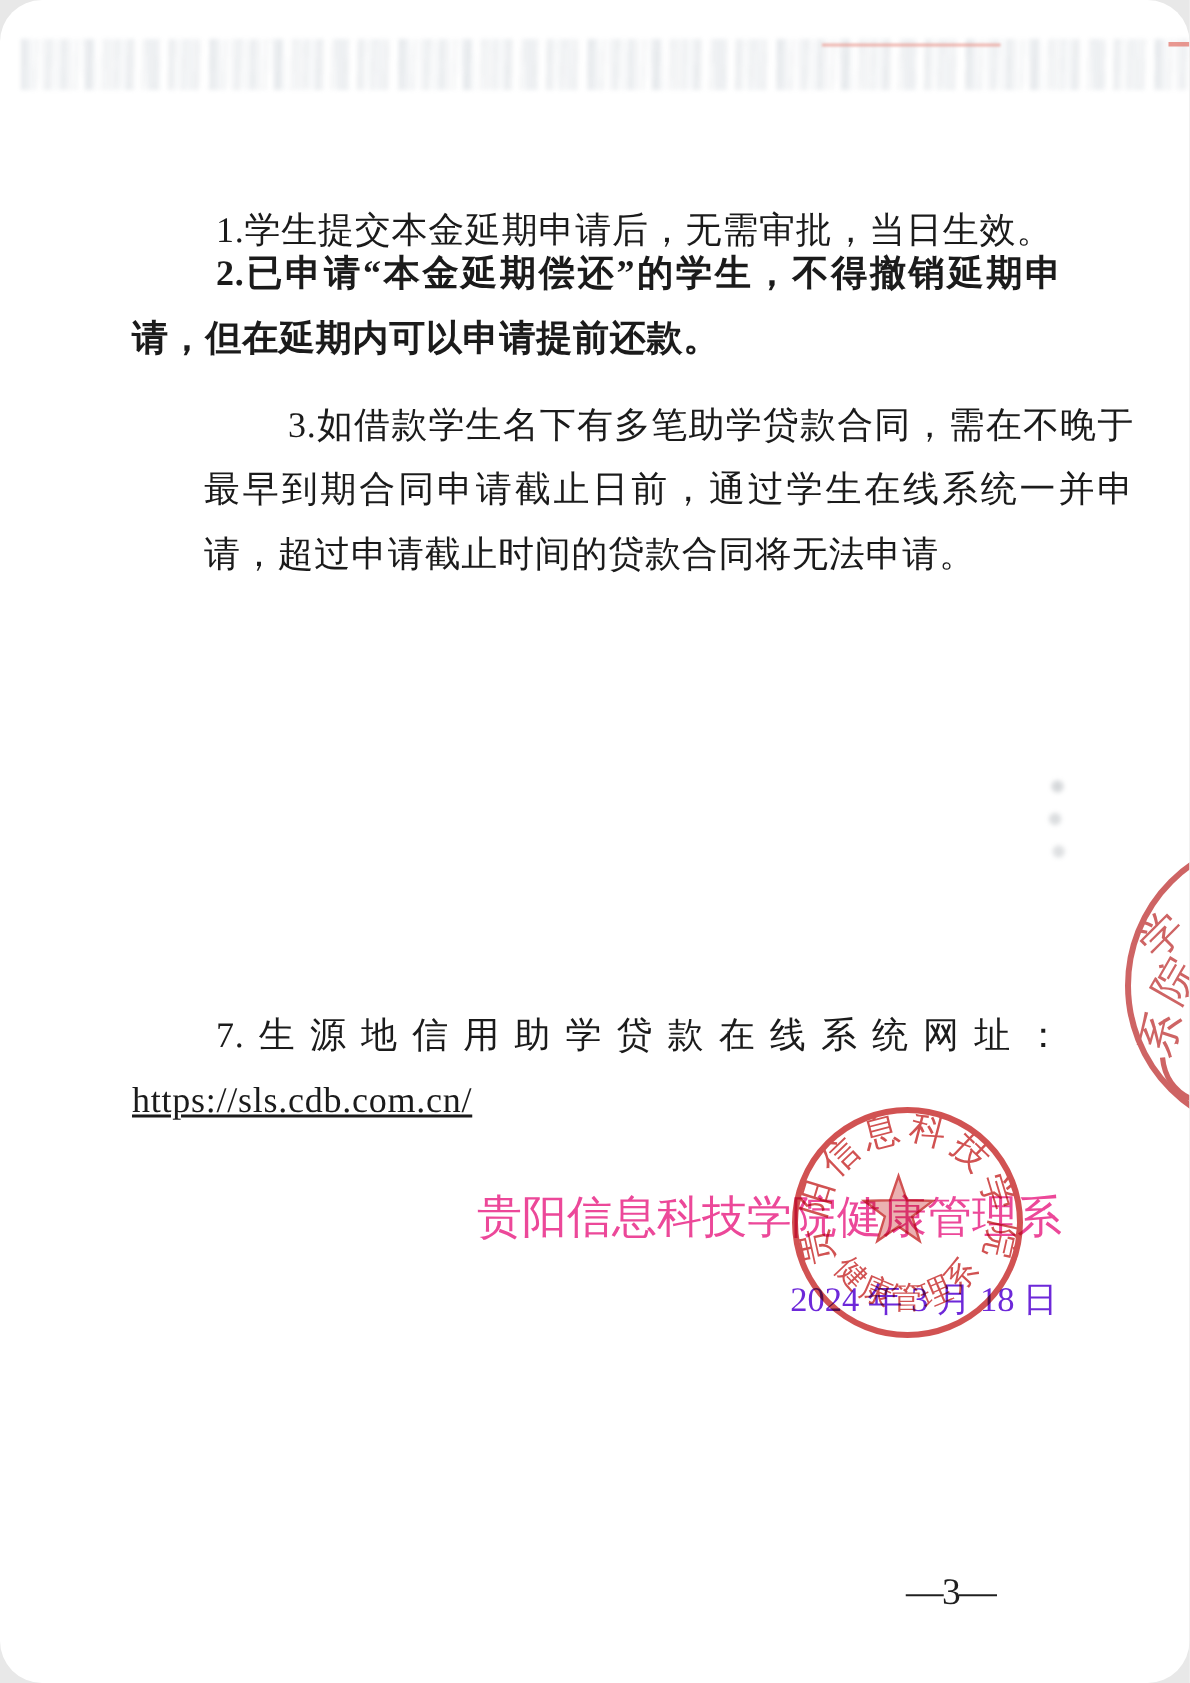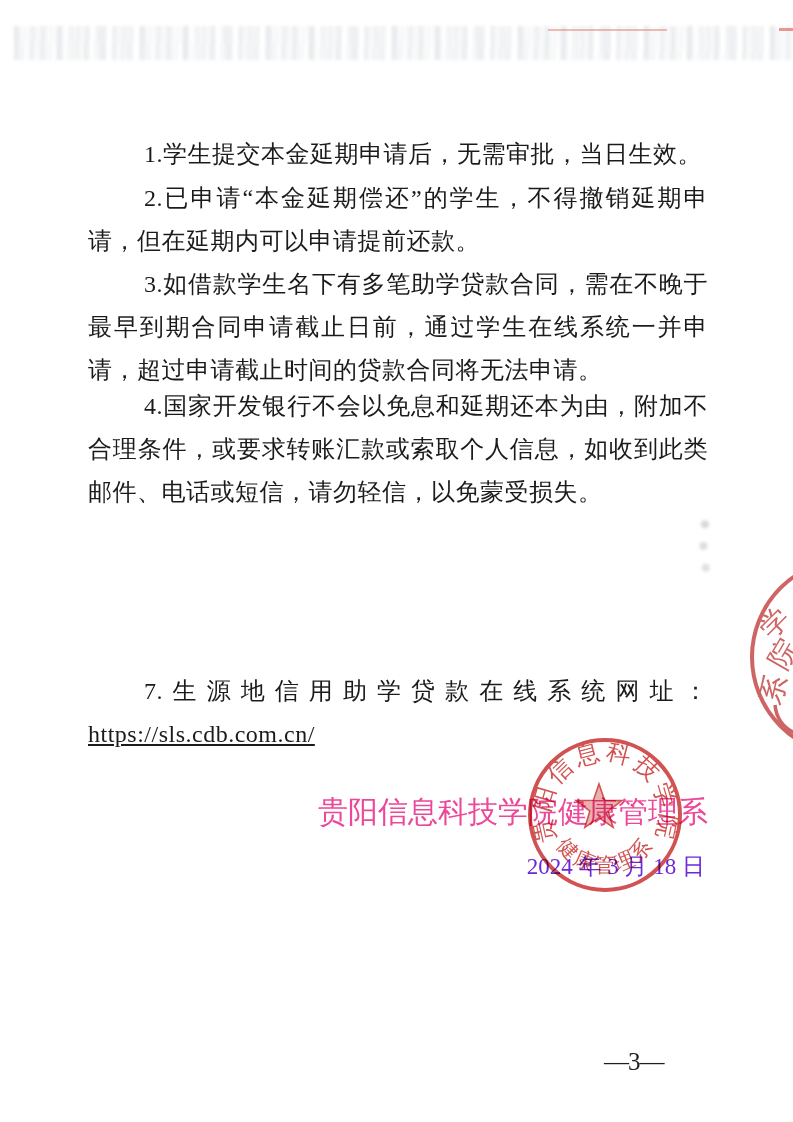--- a/index.html
+++ b/index.html
@@ -7,20 +7,21 @@
   body { font-family: "Liberation Serif", serif; }
 
   .page {
     position: relative;
     width: 793px;
     height: 1122px;
     margin: 0 auto;
     background: #ffffff;
     overflow: hidden;
     color: #1b1b1b;
+    border-radius: 28px;
   }
 
   
   .bleed-band {
     position: absolute;
     left: 14px; top: 26px;
     width: 779px; height: 34px;
     background:
       repeating-linear-gradient(90deg, rgba(130,145,160,0.16) 0 6px, rgba(255,255,255,0) 6px 14px),
       repeating-linear-gradient(92deg, rgba(110,125,140,0.12) 0 3px, rgba(255,255,255,0) 3px 9px),
@@ -51,22 +52,22 @@
     width: 620px;
     font-size: 24px;
     line-height: 43px;
     text-align: justify;
     text-justify: inter-character;
     text-indent: 56px;
     letter-spacing: 0.5px;
     color: #1b1b1b;
   }
   .p1 { top: 133px; }
-  .p2 { top: 177px; }
-  .p3 { top: 263px; }
+  .p2 { top: 162px; font-weight: bold; }
+  .p3 { top: 263px; margin-left: 48px; }
   .p4 { top: 385px; }
   .p5 { top: 507px; }
   .p6 { top: 670px; }
   .url-text { white-space: nowrap; text-decoration: underline; }
 
   .signature {
     position: absolute;
     left: 88px; top: 797px;
     width: 620px;
     font-size: 30px;
@@ -119,21 +120,20 @@
 <div class="page">
 
   <div class="bleed-band"></div>
   <div class="pink-line-1"></div>
   <div class="pink-line-2"></div>
   <div class="gray-smudge"></div>
 
   <p class="para p1">1.学生提交本金延期申请后，无需审批，当日生效。</p>
   <p class="para p2">2.已申请“本金延期偿还”的学生，不得撤销延期申请，但在延期内可以申请提前还款。</p>
   <p class="para p3">3.如借款学生名下有多笔助学贷款合同，需在不晚于最早到期合同申请截止日前，通过学生在线系统一并申请，超过申请截止时间的贷款合同将无法申请。</p>
-  <p class="para p4">4.国家开发银行不会以免息和延期还本为由，附加不合理条件，或要求转账汇款或索取个人信息，如收到此类邮件、电话或短信，请勿轻信，以免蒙受损失。</p>
   <p class="para p6"><span>7.生源地信用助学贷款在线系统网址：</span><span class="url-text">https://sls.cdb.com.cn/</span></p>
 
   <div class="signature">贵阳信息科技学院健康管理系</div>
   <div class="sign-date">2024 年 3 月 18 日</div>
 
   <svg class="stamp" viewBox="0 0 178 178">
     <circle cx="89" cy="89" r="75" fill="none" stroke="#cb3a3a" stroke-width="4"></circle>
     <path id="seal-arc-top" d="M 37.3,107.8 A 55,55 0 1 1 140.7,107.8" fill="none"></path>
     <path id="seal-arc-bottom" d="M 42.3,121.7 A 57,57 0 0 0 135.7,121.7" fill="none"></path>
     <polygon points="83,58 88.6,74.2 105.8,74.6 92.1,85.0 97.1,101.4 83,91.6 68.9,101.4 73.9,85.0 60.2,74.6 77.4,74.2" fill="rgba(203,58,58,0.45)" stroke="#cb3a3a" stroke-width="1.6"></polygon>

